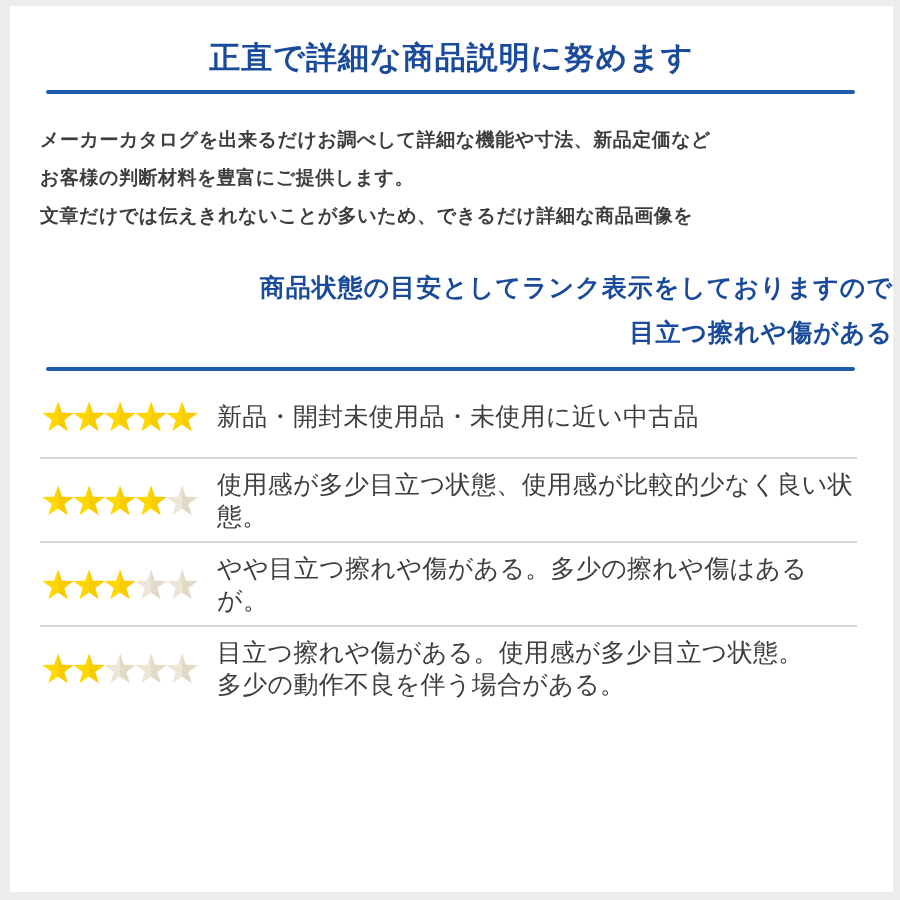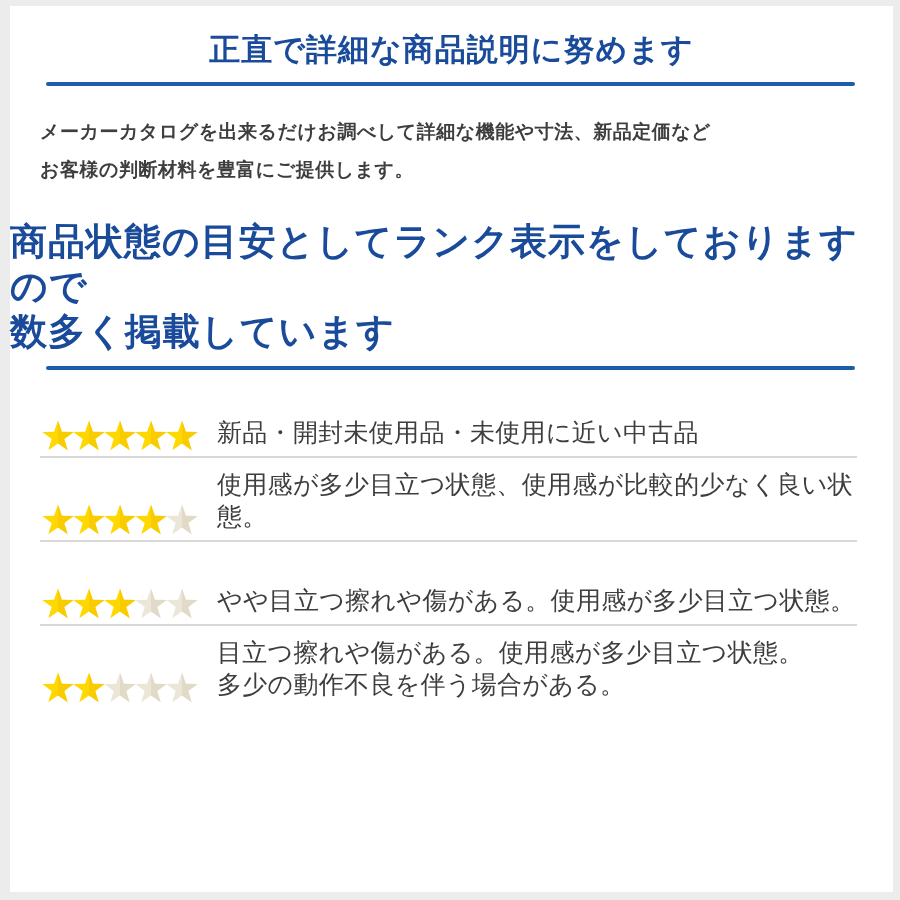--- a/index.html
+++ b/index.html
@@ -13,35 +13,35 @@
   }
   .card {
     position: absolute;
     left: 10px;
     top: 6px;
     right: 7px;
     bottom: 8px;
     background: var(--card-bg, #ffffff);
   }
   .heading {
-    margin: 0;
+    margin: 8px;
     padding-top: 25px;
     text-align: center;
     font-size: 31px;
     line-height: 38px;
     font-weight: 700;
     color: var(--heading-blue, #1a4b9b);
     letter-spacing: 1px;
   }
   .heading2 {
     margin: 0;
     margin-top: 30px;
     padding-top: 0;
-    text-align: left;
-    font-size: 37px;
+    text-align: right;
+    font-size: 25px;
     line-height: 45px;
     font-weight: 700;
     color: var(--heading-blue, #1a4b9b);
     letter-spacing: 1px;
   }
   .rule {
     height: 4px;
     background: var(--rule-blue, #1e5cab);
     margin: 13px 38px 0 36px;
     border-radius: 2px;
@@ -55,25 +55,24 @@
     line-height: 38px;
     font-weight: 600;
     color: var(--body-text, #3e3e3e);
     letter-spacing: 0.5px;
   }
   .ranks {
     margin: 4px 36px 0 30px;
   }
   .rank-row {
     display: flex;
-    align-items: flex-end;
+    align-items: center;
     min-height: 72px;
     padding: 5px 0;
     border-bottom: 2px solid var(--divider-gray, #d8d8d8);
-    font-family: Liberation Mono, monospace;
   }
   .rank-row:last-child {
     border-bottom: none;
   }
   .stars {
     display: flex;
     align-items: center;
     width: 160px;
     flex-shrink: 0;
     padding-left: 2px;
@@ -95,25 +94,26 @@
 <body>
 
 <div class="card">
 
   <h1 class="heading">正直で詳細な商品説明に努めます</h1>
   <div class="rule"></div>
 
   <div class="paragraph">
     <div>メーカーカタログを出来るだけお調べして詳細な機能や寸法、新品定価など</div>
     <div>お客様の判断材料を豊富にご提供します。</div>
+    <div>文章だけでは伝えきれないことが多いため、できるだけ詳細な商品画像を</div>
   </div>
 
   <h2 class="heading2">
     <div>商品状態の目安としてランク表示をしておりますので</div>
-    <div>数多く掲載しています</div>
+    <div>目立つ擦れや傷がある</div>
   </h2>
   <div class="rule second"></div>
 
   <div class="ranks">
 
     <div class="rank-row">
       <div class="stars">
           <svg width="32" height="31" viewBox="0 0 32 31">
             <polygon points="16,0.5 19.9,11.7 31.7,11.9 22.3,19 25.7,30.3 16,23.6 6.3,30.3 9.7,19 0.3,11.9 12.1,11.7" fill="#ffd800"></polygon>
             <polygon points="16,0.5 19.9,11.7 31.7,11.9 22.3,19 25.7,30.3 16,23.6" fill="#f2c200" opacity="0.55"></polygon>
@@ -185,21 +185,21 @@
           <svg width="32" height="31" viewBox="0 0 32 31">
             <polygon points="16,0.5 19.9,11.7 31.7,11.9 22.3,19 25.7,30.3 16,23.6 6.3,30.3 9.7,19 0.3,11.9 12.1,11.7" fill="#ece6d8"></polygon>
             <polygon points="16,0.5 19.9,11.7 31.7,11.9 22.3,19 25.7,30.3 16,23.6" fill="#d9d0ba" opacity="0.55"></polygon>
           </svg>
           <svg width="32" height="31" viewBox="0 0 32 31">
             <polygon points="16,0.5 19.9,11.7 31.7,11.9 22.3,19 25.7,30.3 16,23.6 6.3,30.3 9.7,19 0.3,11.9 12.1,11.7" fill="#ece6d8"></polygon>
             <polygon points="16,0.5 19.9,11.7 31.7,11.9 22.3,19 25.7,30.3 16,23.6" fill="#d9d0ba" opacity="0.55"></polygon>
           </svg>
         </div>
       <div class="rank-text">
-        <div>やや目立つ擦れや傷がある。使用感が多少目立つ状態。</div>
+        <div>やや目立つ擦れや傷がある。多少の擦れや傷はあるが。</div>
       </div>
     </div>
 
     <div class="rank-row">
       <div class="stars">
           <svg width="32" height="31" viewBox="0 0 32 31">
             <polygon points="16,0.5 19.9,11.7 31.7,11.9 22.3,19 25.7,30.3 16,23.6 6.3,30.3 9.7,19 0.3,11.9 12.1,11.7" fill="#ffd800"></polygon>
             <polygon points="16,0.5 19.9,11.7 31.7,11.9 22.3,19 25.7,30.3 16,23.6" fill="#f2c200" opacity="0.55"></polygon>
           </svg>
           <svg width="32" height="31" viewBox="0 0 32 31">

